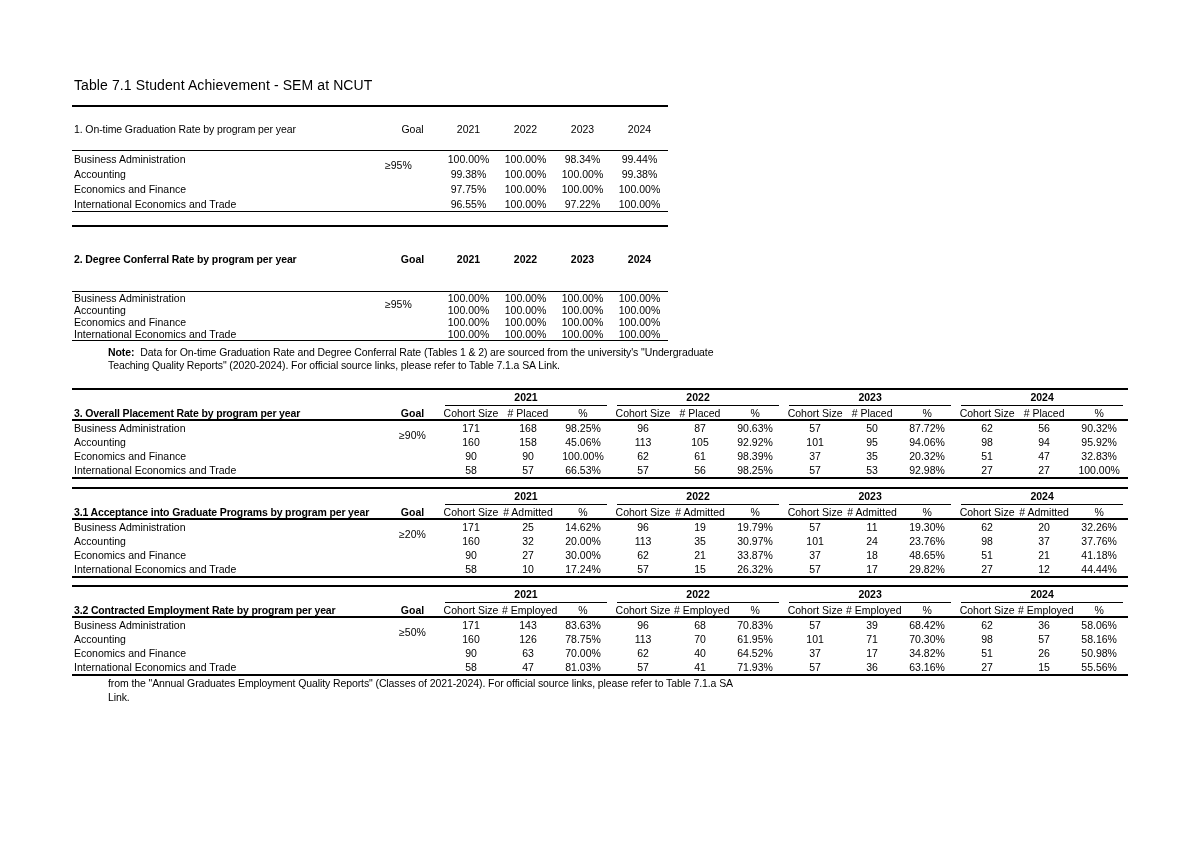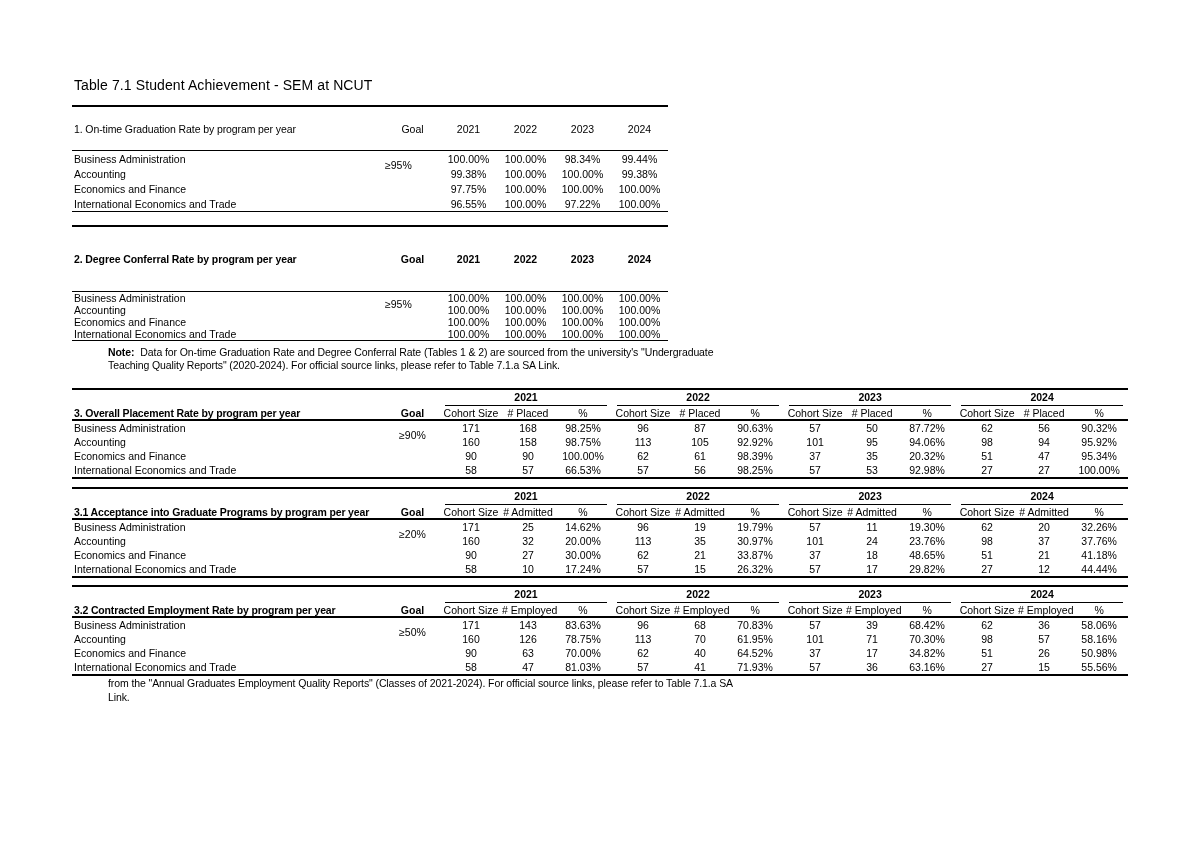--- a/index.html
+++ b/index.html
@@ -224,21 +224,21 @@
     <td>50</td>
     <td>87.72%</td>
     <td>62</td>
     <td>56</td>
     <td>90.32%</td>
   </tr>
   <tr class="dr">
     <td class="n">Accounting</td>
     <td>160</td>
     <td>158</td>
-    <td>98.75%</td>
+    <td>45.06%</td>
     <td>113</td>
     <td>105</td>
     <td>92.92%</td>
     <td>101</td>
     <td>95</td>
     <td>94.06%</td>
     <td>98</td>
     <td>94</td>
     <td>95.92%</td>
   </tr>
@@ -248,21 +248,21 @@
     <td>90</td>
     <td>100.00%</td>
     <td>62</td>
     <td>61</td>
     <td>98.39%</td>
     <td>37</td>
     <td>35</td>
     <td>20.32%</td>
     <td>51</td>
     <td>47</td>
-    <td>95.34%</td>
+    <td>32.83%</td>
   </tr>
   <tr class="dr">
     <td class="n">International Economics and Trade</td>
     <td>58</td>
     <td>57</td>
     <td>66.53%</td>
     <td>57</td>
     <td>56</td>
     <td>98.25%</td>
     <td>57</td>

